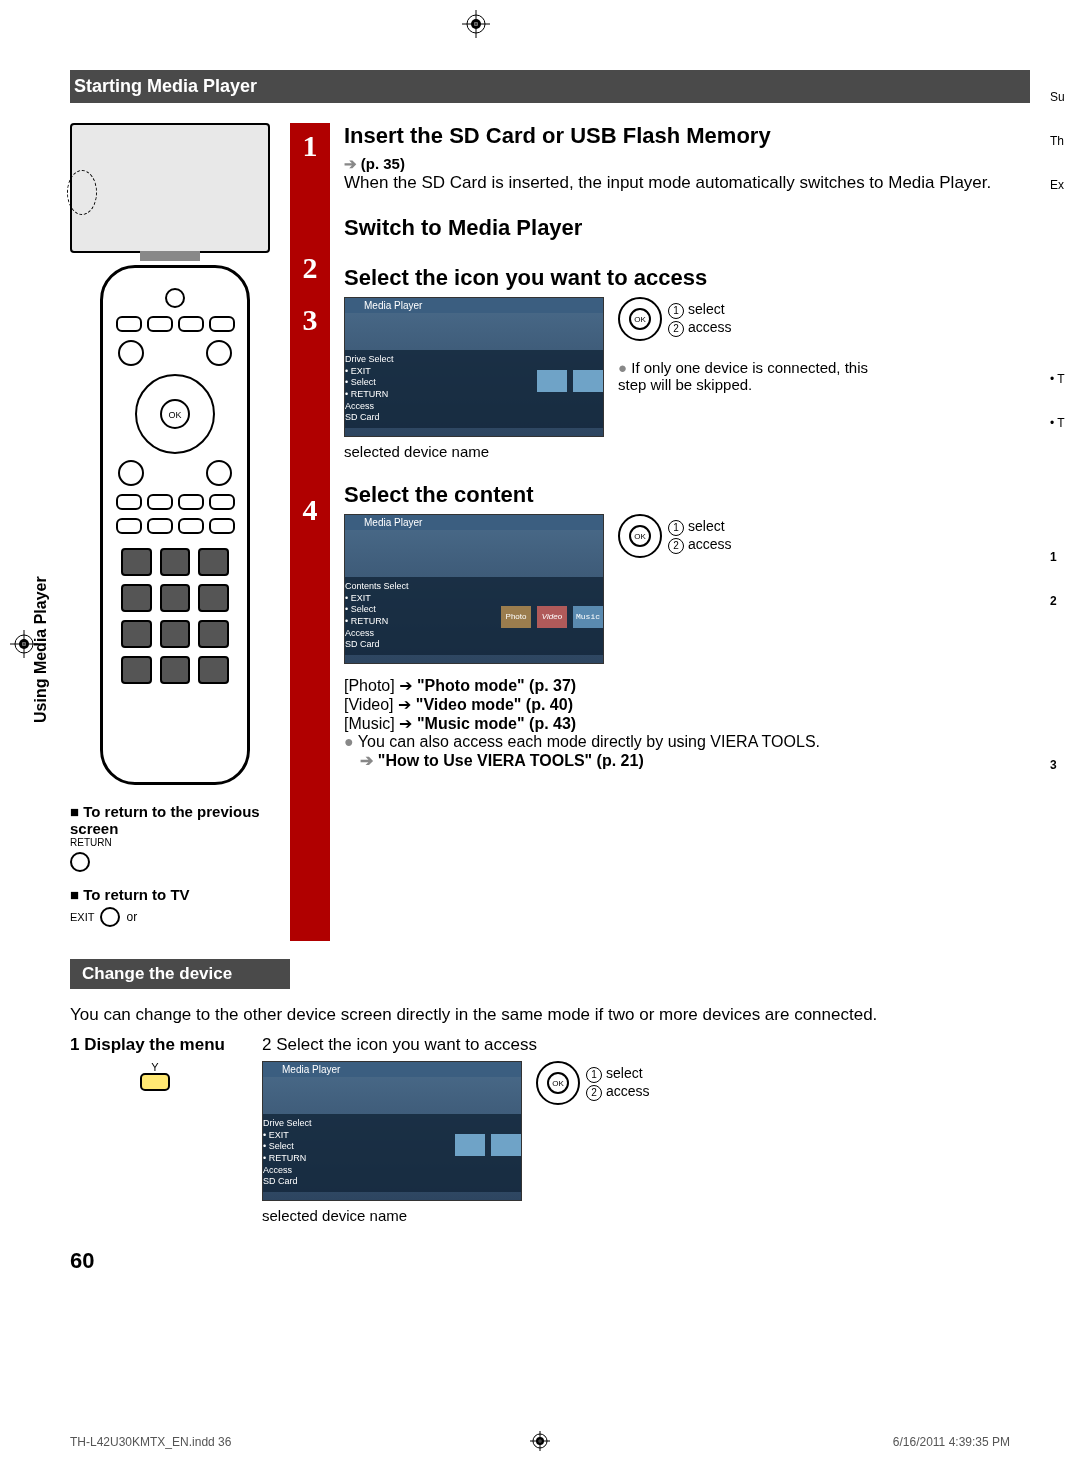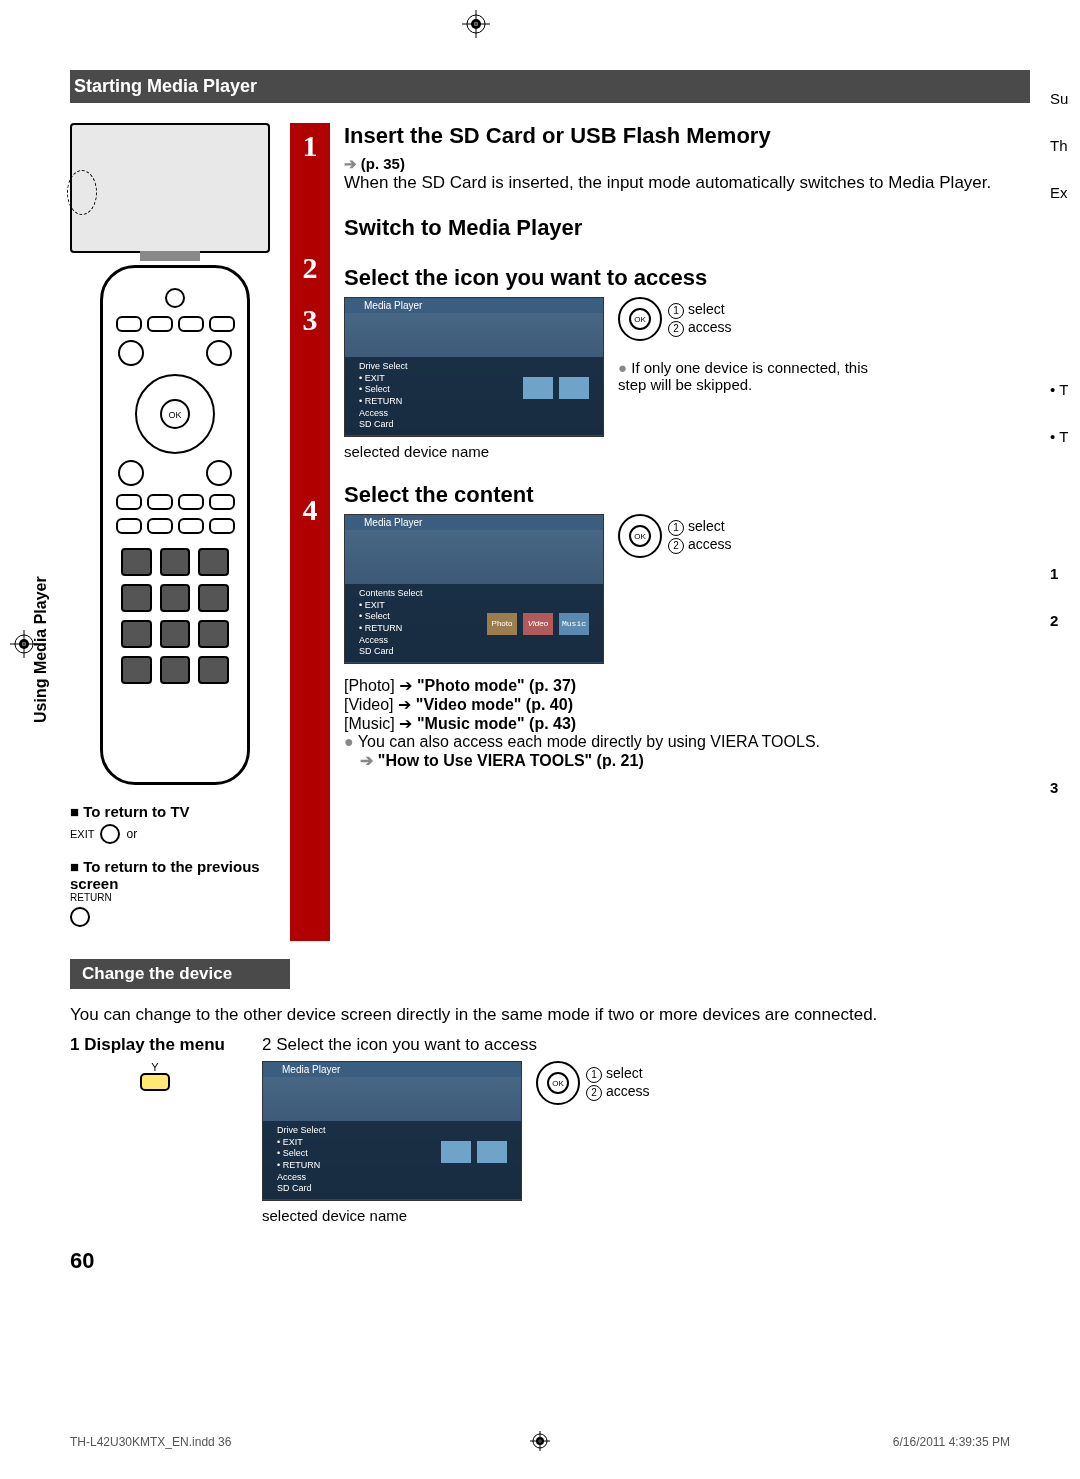--- a/index.html
+++ b/index.html
@@ -152,21 +152,21 @@
     width: 260px;
     height: 140px;
     background: linear-gradient(#4a6b8a, #2d4560);
     border: 1px solid #333;
     font-size: 10px;
     color: #fff;
     position: relative;
     margin-bottom: 6px;
   }
   .screen-sim .titlebar { background: #3b5e80; padding: 2px 19px; font-size: 10px; }
-  .screen-sim .bottombar { position: absolute; left: 0; right: 0; bottom: 1px; padding: 4px 14px; background: rgba(20,40,60,.85); font-size: 9px; line-height: 1.3;}
+  .screen-sim .bottombar { position: absolute; left: 0; right: 0; bottom: 8px; padding: 4px 0; background: rgba(20,40,60,.85); font-size: 9px; line-height: 1.3;}
   .screen-sim .iconrow { display: flex; gap: 6px; margin-top: 4px; }
   .screen-sim .iconrow .ic { width: 30px; height: 22px; background: #6fa3c7; font-size: 8px; text-align: center; line-height: 22px; color: #fff;}
   .screen-sim .ic.photo { background: #9b7d4e; }
   .screen-sim .ic.video { background: #b05a5a; font-style: italic; }
   .screen-sim .ic.music { background: #5a8ab0; font-family: Liberation Mono, monospace; }
   .okpad {
     display: inline-flex; align-items: center; gap: 6px;
     vertical-align: top;
   }
   .okpad .ring {
@@ -227,21 +227,21 @@
     position: absolute; left: 50%; top: -4px; transform: translateX(-50%);
     width: 20px; height: 20px;
   }
   
   .next-page-sliver {
     position: absolute;
     right: 0; top: 90px;
     width: 30px;
     height: 900px;
     overflow: hidden;
-    font-size: 15px;
+    font-size: 12px;
     color: #000;
   }
   .next-page-sliver div { margin-bottom: 30px; white-space: nowrap; }
 </style>
 </head>
 <body>
 
 <div class="reg-mark crop-top">
   <svg viewBox="0 0 28 28">
       <circle cx="14" cy="14" r="9" fill="none" stroke="#000" stroke-width="1"></circle>
@@ -319,34 +319,34 @@
           <div class="nb"></div>
             <div class="nb"></div>
             <div class="nb"></div>
           <div class="nb"></div>
             <div class="nb"></div>
             <div class="nb"></div>
         </div>
       </div>
 
       <div class="hint-block">
+        <div class="hint-title">To return to the previous screen</div>
+        <div class="hint-return">RETURN</div>
+        <div class="hint-exit">
+            <span class="circ"></span>
+          </div>
+      </div>
+
+      <div class="hint-block">
         <div class="hint-title">To return to TV</div>
         <div class="hint-exit">
           <span style="font-size:11px">EXIT</span>
           <span class="circ"></span>
           <span>or</span>
         </div>
-      </div>
-
-      <div class="hint-block">
-        <div class="hint-title">To return to the previous screen</div>
-        <div class="hint-return">RETURN</div>
-        <div class="hint-exit">
-            <span class="circ"></span>
-          </div>
       </div>
 
     </div>
 
     <div class="steps-col">
       <div class="num-rail">
         <span class="n" style="top:6px">1</span>
         <span class="n" style="top:128px">2</span>
         <span class="n" style="top:180px">3</span>
         <span class="n" style="top:370px">4</span>

